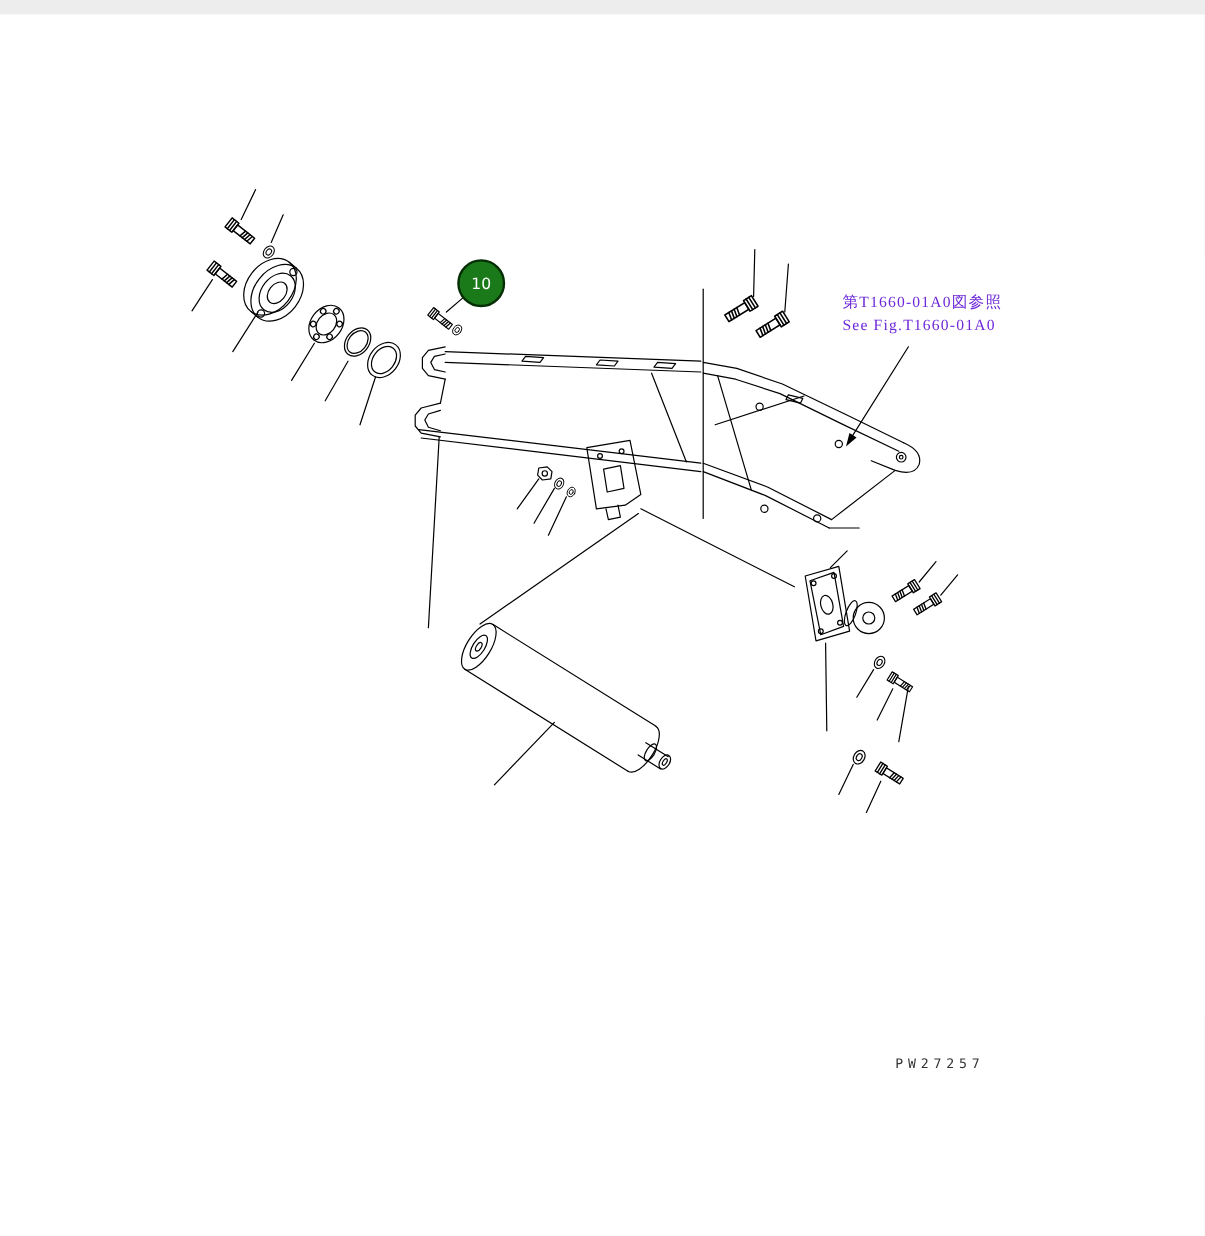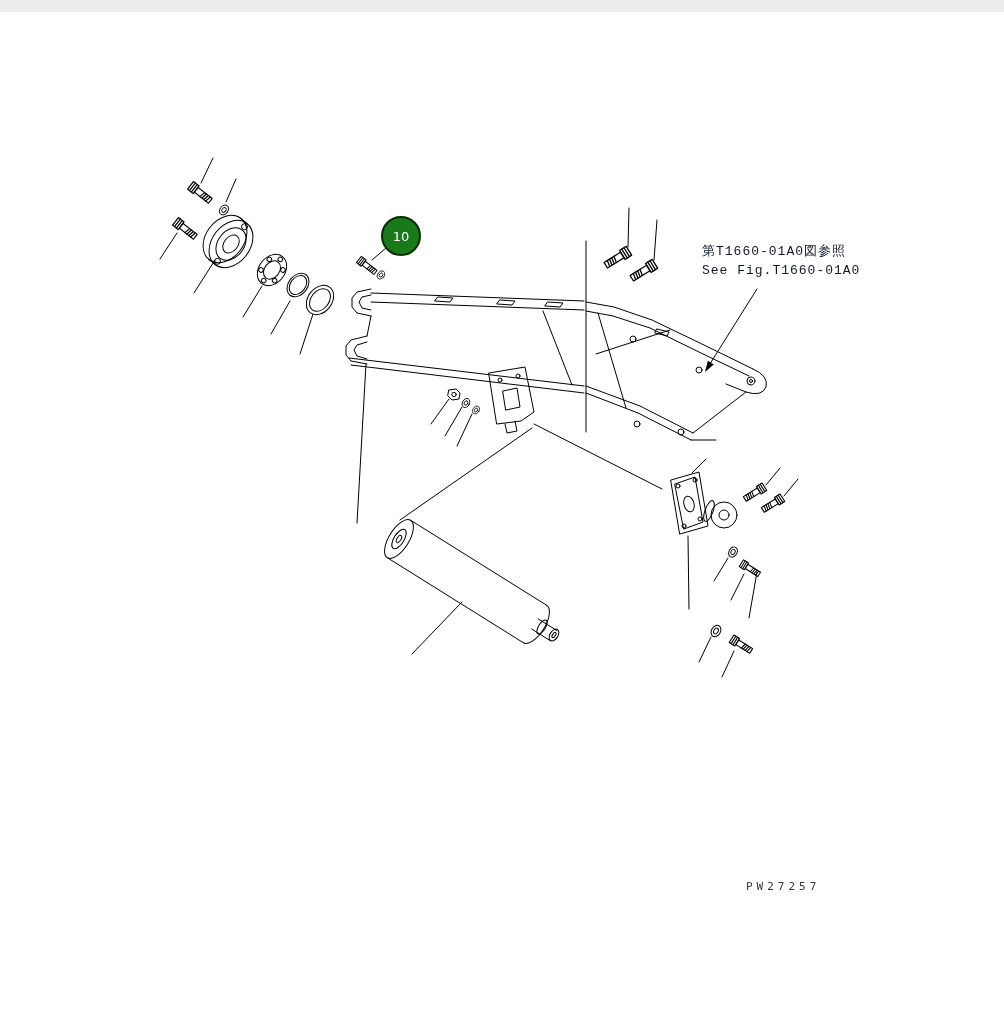--- a/index.html
+++ b/index.html
@@ -2,23 +2,23 @@
 <html><head>
 <meta charset="utf-8">
 <style>
   * { margin:0; padding:0; box-sizing:border-box; }
   html,body { background:#ededed; }
   body { font-family:"DejaVu Sans", sans-serif; }
   .page { position:relative; width:1004px; height:1030px; background:#ffffff; overflow:hidden; margin:12px auto; }
   .art  { position:absolute; left:0; top:0; width:1004px; height:1030px; }
   .ref-note {
     position:absolute; left:702px; top:230px;
-    font-family:Liberation Mono, monospace;
+    font-family:Liberation Serif, serif;
     font-size:13px; line-height:19px; letter-spacing:1px;
-    color:#0f172a; white-space:nowrap;
+    color:#6d28d9; white-space:nowrap;
   }
   .dwg-no {
     position:absolute; left:746px; top:868px;
     font-family:"DejaVu Sans Mono", monospace;
     font-size:11px; letter-spacing:4px; color:#333; white-space:nowrap;
   }
 </style>
 </head>
 <body>
 

